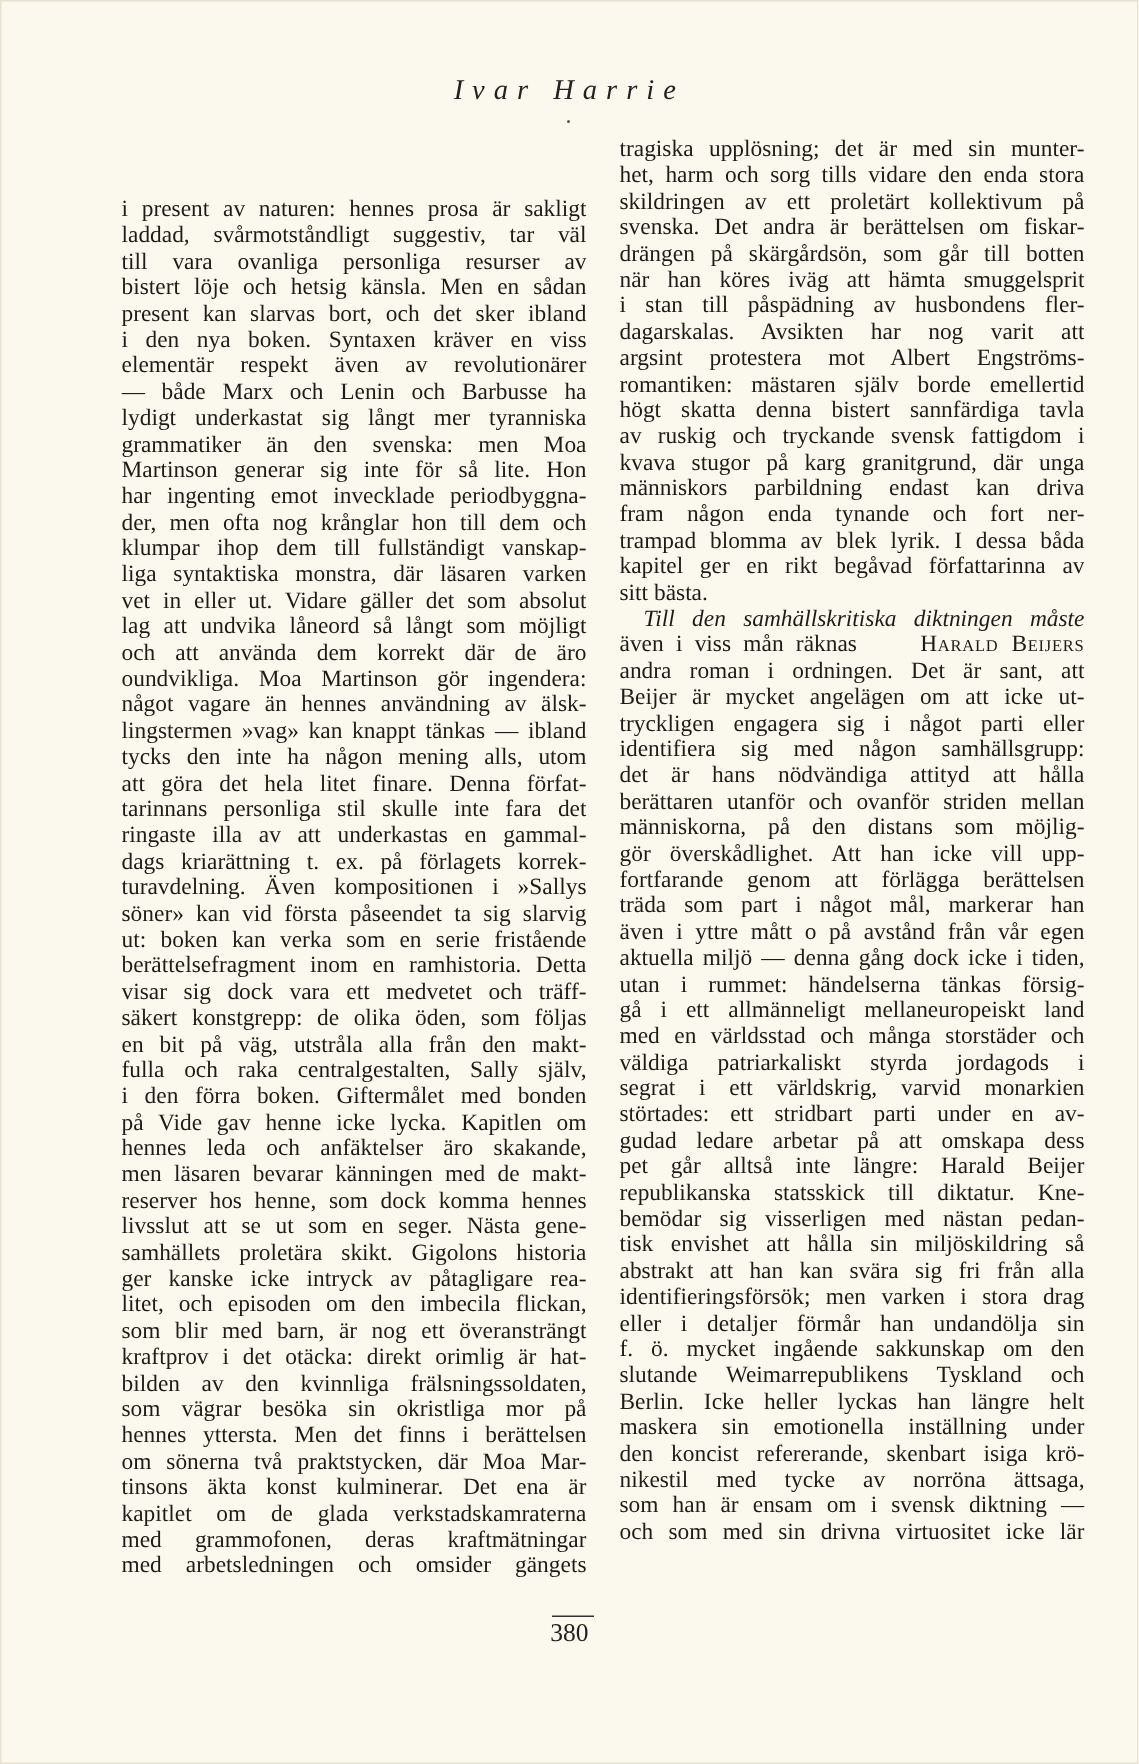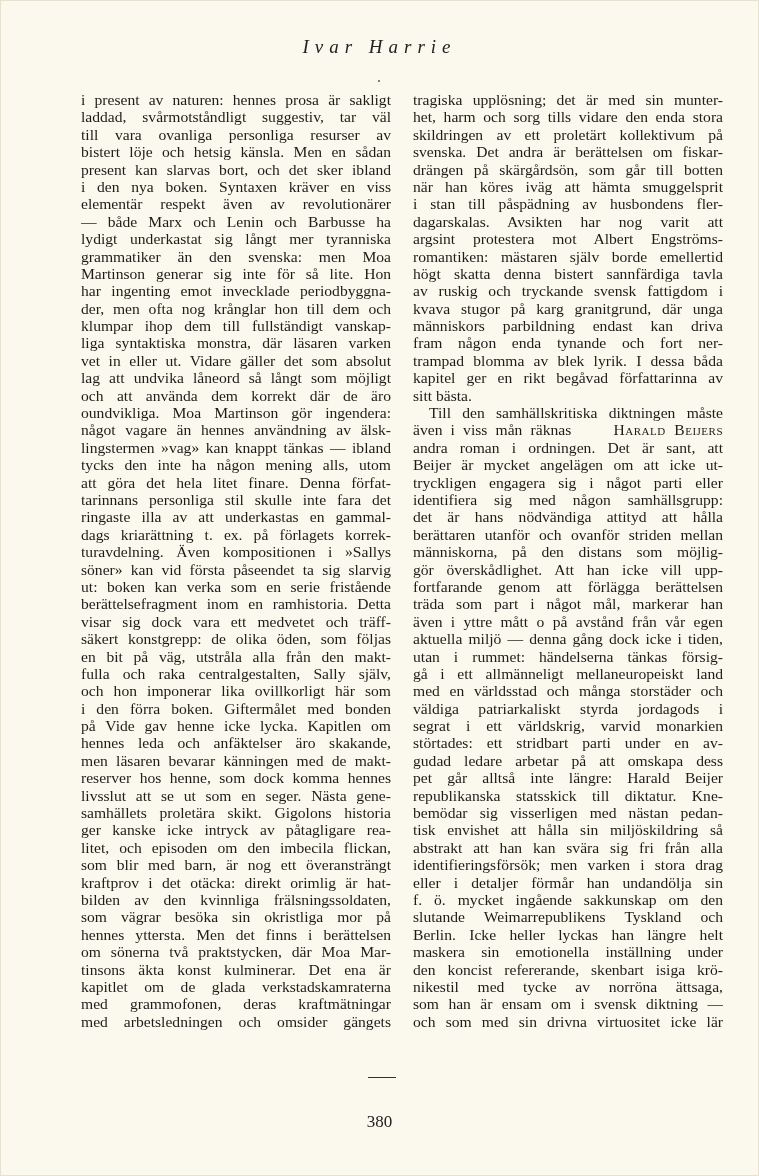--- a/index.html
+++ b/index.html
@@ -7,48 +7,48 @@
     width:759px; height:1176px; position:relative; overflow:hidden;
     background:#fbf9ee;
     font-family:"DejaVu Serif", "Liberation Serif", serif;
     color:#1e1c18;
   }
   .page-edge {
     position:absolute; left:0; top:0; width:757px; height:1174px;
     border:1px solid #e6e2cf;
   }
   .running-head {
-    position:absolute; left:0; width:759px; top:36px; text-align:center;
+    position:absolute; left:0; width:759px; top:50px; text-align:center;
     font-family:"Liberation Serif", "DejaVu Serif", serif;
     font-style:italic; font-size:19px; letter-spacing:6px; color:#222;
   }
   .head-dot {
     position:absolute; left:378px; top:80px; width:2px; height:2px; background:#555; border-radius:1px;
   }
   .column {
     position:absolute; top:91px; width:310px;
     font-family:"Liberation Serif", "DejaVu Serif", serif;
     font-size:15.6px;
   }
-  .col-left { left:81px; }
+  .col-left { left:81px;margin-top:40px; }
   .col-right { left:413px; }
   .line {
     height:17.4px; line-height:17.4px; white-space:nowrap;
     text-align:justify; text-align-last:justify;
     overflow:hidden;
   }
   .line.last { text-align-last:left; }
-  .line.indent { padding-left:16px; }
+  .line.indent { padding-left:16px;font-style:italic; }
   .sc { font-variant:small-caps; letter-spacing:0.5px;margin-left:34px; }
   .folio-rule {
     position:absolute; left:368px; top:1077px; width:28px; height:1px; background:#333;
   }
   .folio {
     position:absolute; left:0; width:759px; top:1079px; text-align:center;
-    font-family:"Liberation Serif", "DejaVu Serif", serif; font-size:17px; color:#222;margin-top:33px;
+    font-family:"Liberation Serif", "DejaVu Serif", serif; font-size:17px; color:#222;
   }
 </style>
 </head>
 <body>
 
 <div class="page-edge"></div>
 
 <div class="running-head">Ivar Harrie</div>
 <div class="head-dot"></div>
 
@@ -80,21 +80,20 @@
     <div class="line">ringaste illa av att underkastas en gammal-</div>
     <div class="line">dags kriarättning t. ex. på förlagets korrek-</div>
     <div class="line">turavdelning. Även kompositionen i »Sallys</div>
     <div class="line">söner» kan vid första påseendet ta sig slarvig</div>
     <div class="line">ut: boken kan verka som en serie fristående</div>
     <div class="line">berättelsefragment inom en ramhistoria. Detta</div>
     <div class="line">visar sig dock vara ett medvetet och träff-</div>
     <div class="line">säkert konstgrepp: de olika öden, som följas</div>
     <div class="line">en bit på väg, utstråla alla från den makt-</div>
     <div class="line">fulla och raka centralgestalten, Sally själv,</div>
-    <div class="line">och hon imponerar lika ovillkorligt här som</div>
     <div class="line">i den förra boken. Giftermålet med bonden</div>
     <div class="line">på Vide gav henne icke lycka. Kapitlen om</div>
     <div class="line">hennes leda och anfäktelser äro skakande,</div>
     <div class="line">men läsaren bevarar känningen med de makt-</div>
     <div class="line">reserver hos henne, som dock komma hennes</div>
     <div class="line">livsslut att se ut som en seger. Nästa gene-</div>
     <div class="line">samhällets proletära skikt. Gigolons historia</div>
     <div class="line">ger kanske icke intryck av påtagligare rea-</div>
     <div class="line">litet, och episoden om den imbecila flickan,</div>
     <div class="line">som blir med barn, är nog ett överansträngt</div>

